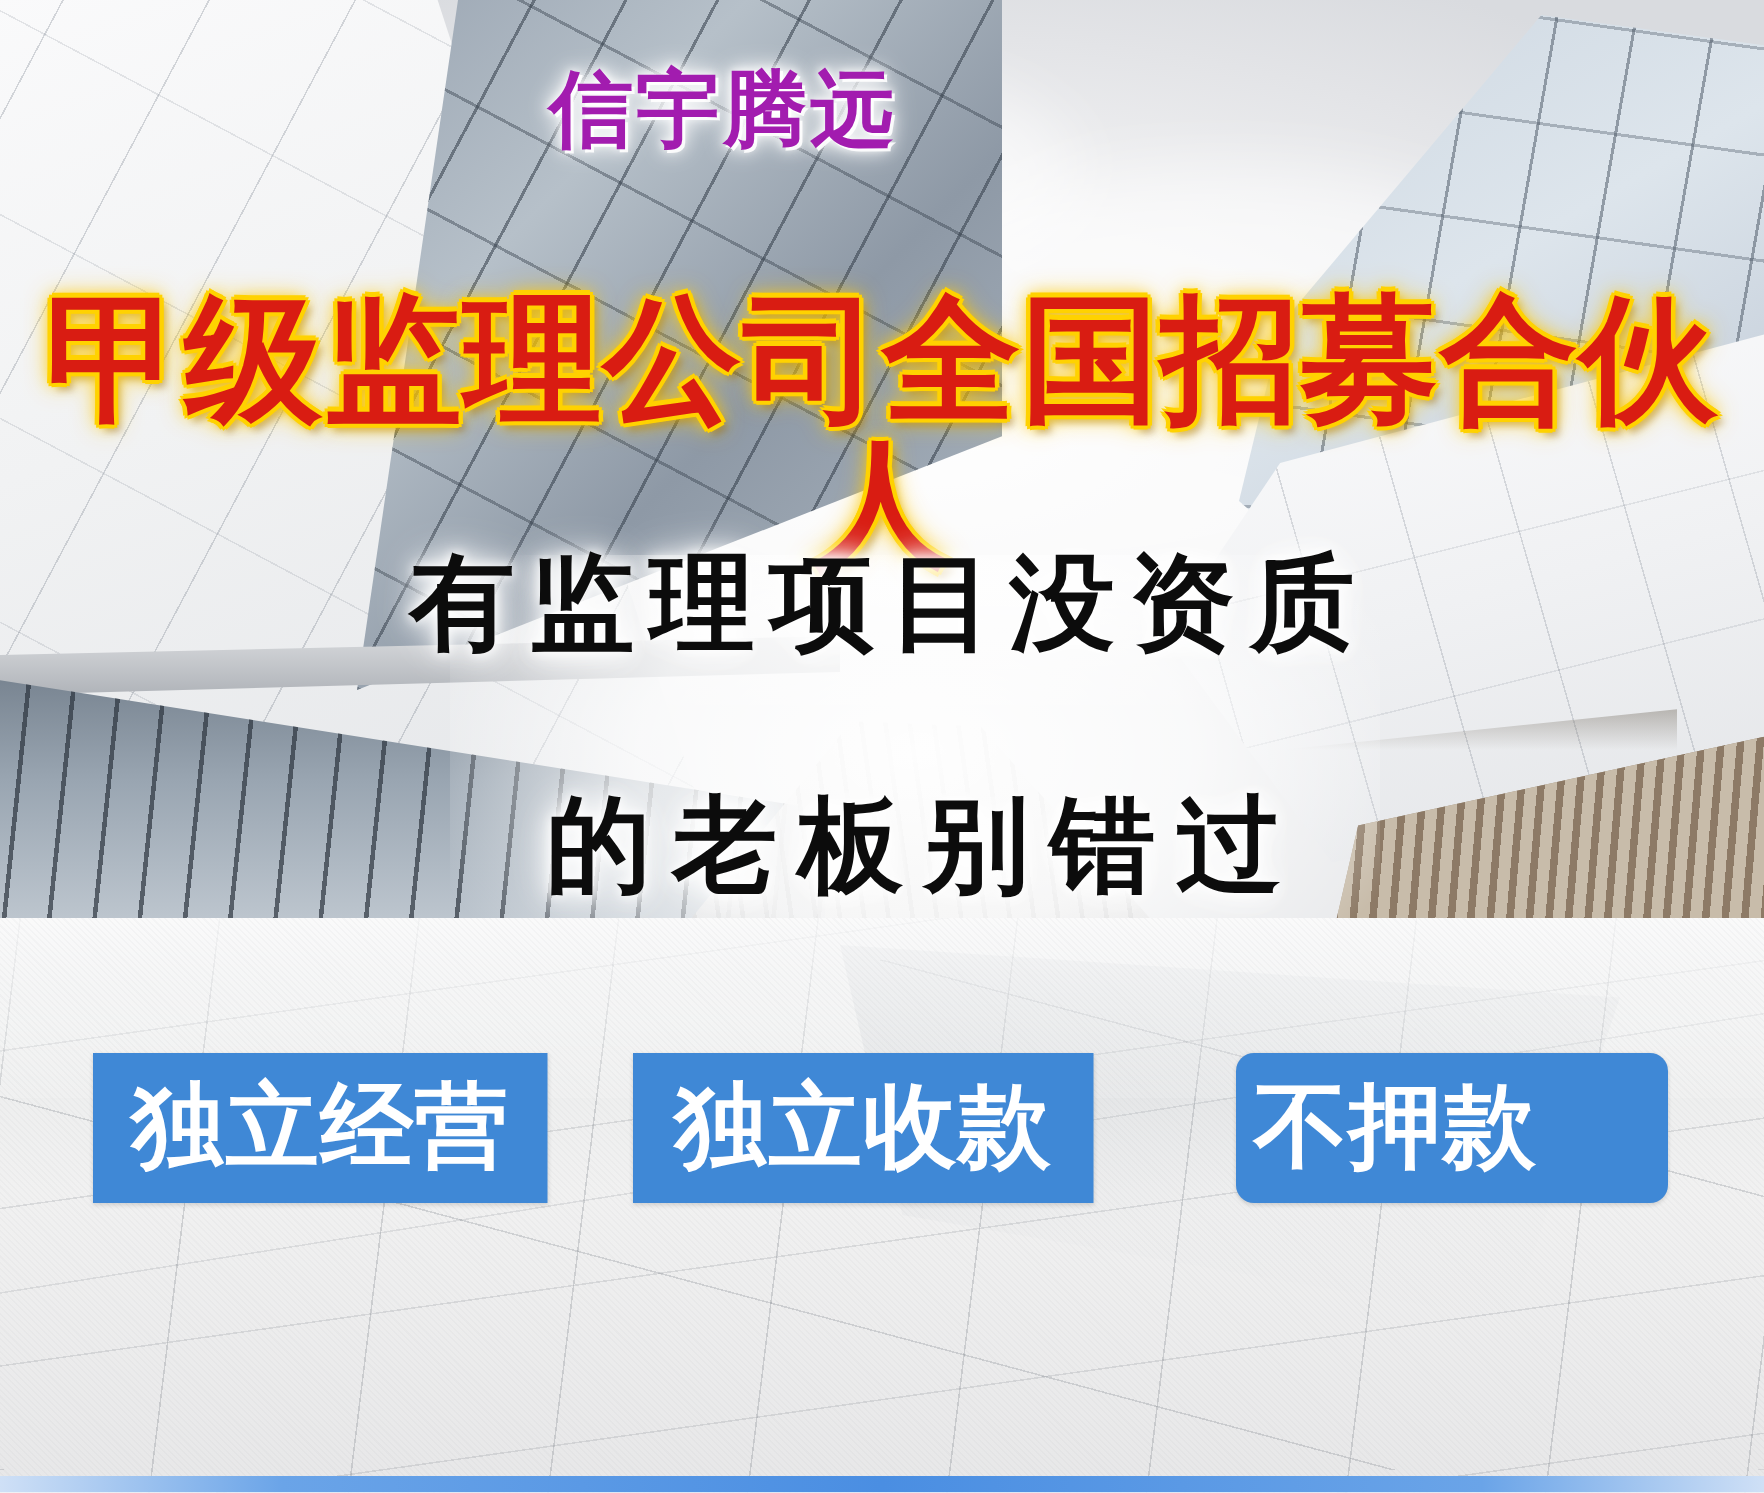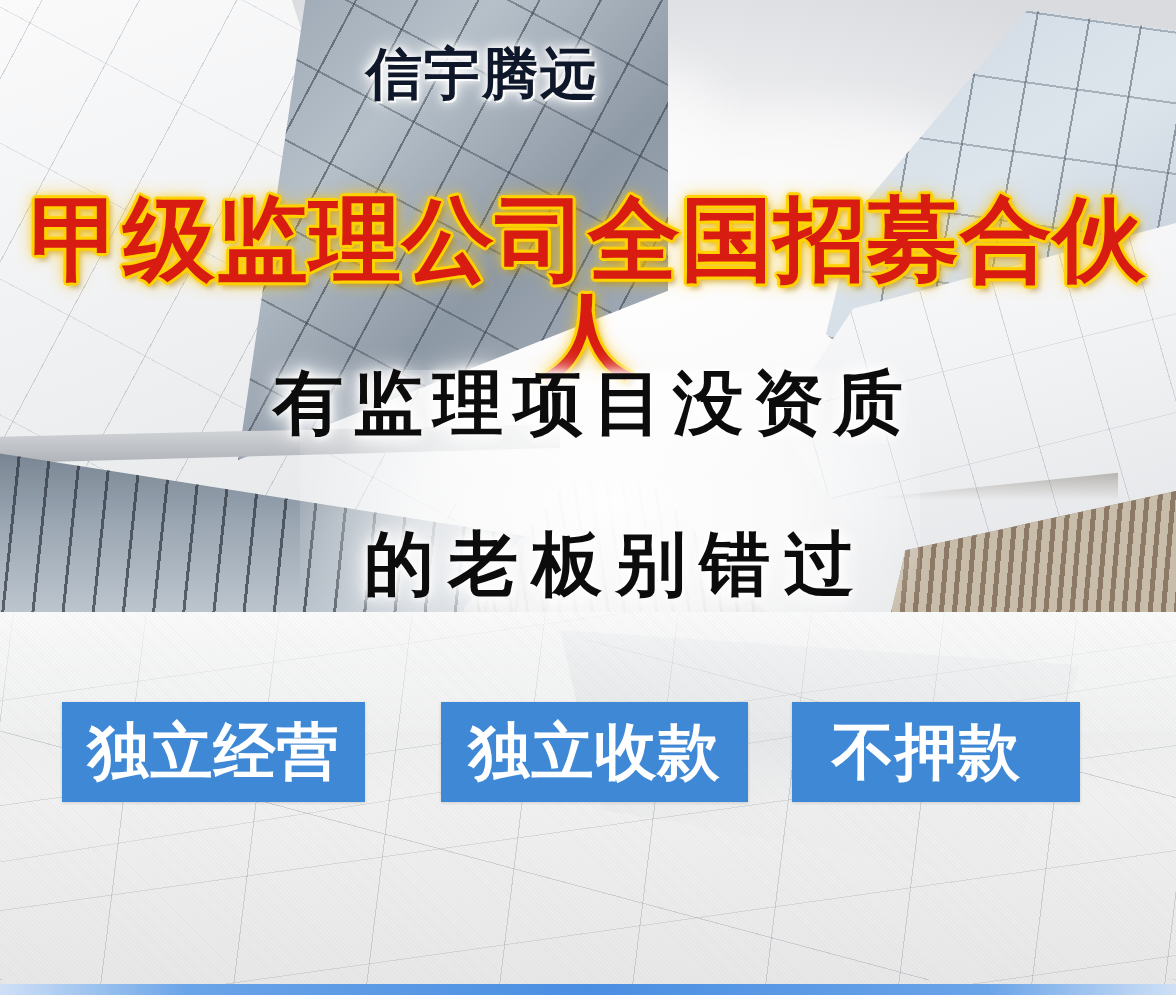--- a/index.html
+++ b/index.html
@@ -210,21 +210,21 @@
 
   
   .brand {
     position: absolute;
     left: 0; top: 46px; width: 964px;
     text-align: center;
     font-family: "Liberation Serif", "DejaVu Serif", serif;
     font-weight: 700;
     font-size: 56px;
     line-height: 1;
-    color: #0f172a;
+    color: #a21caf;
     letter-spacing: 2px;
     text-shadow:
       0 0 6px #ffffff, 0 0 12px #ffffff, 0 0 18px #ffffff,
       2px 2px 0 rgba(255,255,255,0.9);
   }
 
   .headline {
     position: absolute;
     left: 0; top: 168px; width: 1176px;
     text-align: center;
@@ -277,22 +277,22 @@
   .badge span {
     font-family: "Liberation Sans", "DejaVu Sans", sans-serif;
     font-weight: 700;
     font-size: 62px;
     line-height: 1;
     color: #ffffff;
     letter-spacing: 1px;
     white-space: nowrap;
   }
   .badge-1 { left: 62px;  width: 303px; justify-content: center; }
-  .badge-2 { left: 441px; width: 307px; justify-content: center; }
-  .badge-3 { left: 792px; width: 288px; justify-content: flex-start; padding-left: 40px; box-sizing: border-box; }
+  .badge-2 { left: 422px; width: 307px; justify-content: center; }
+  .badge-3 { left: 824px; width: 288px; justify-content: flex-start; padding-left: 12px; box-sizing: border-box; border-radius: 12px; }
 
   
   .bottom-strip {
     position: absolute;
     left: 0; bottom: 0; width: 1176px; height: 11px;
     background: linear-gradient(90deg, #cfe0f6 0%, #6aa4e8 16%, #4a8ee2 50%, #6aa4e8 84%, #cfe0f6 100%);
   }
 </style>
 </head>
 <body>

